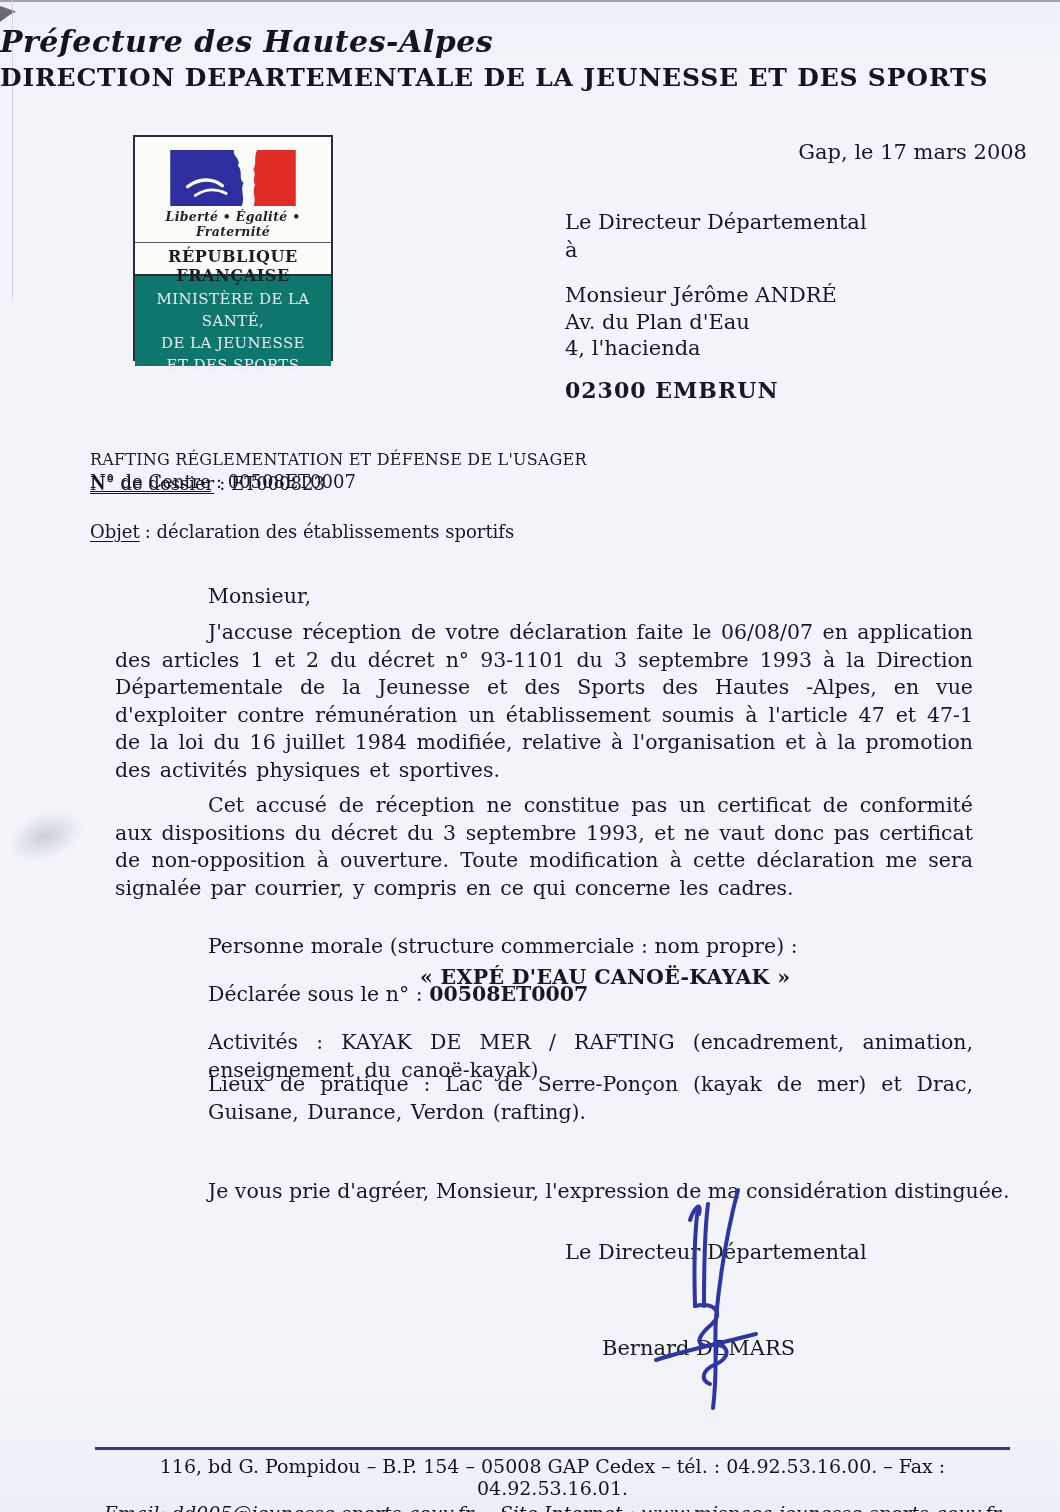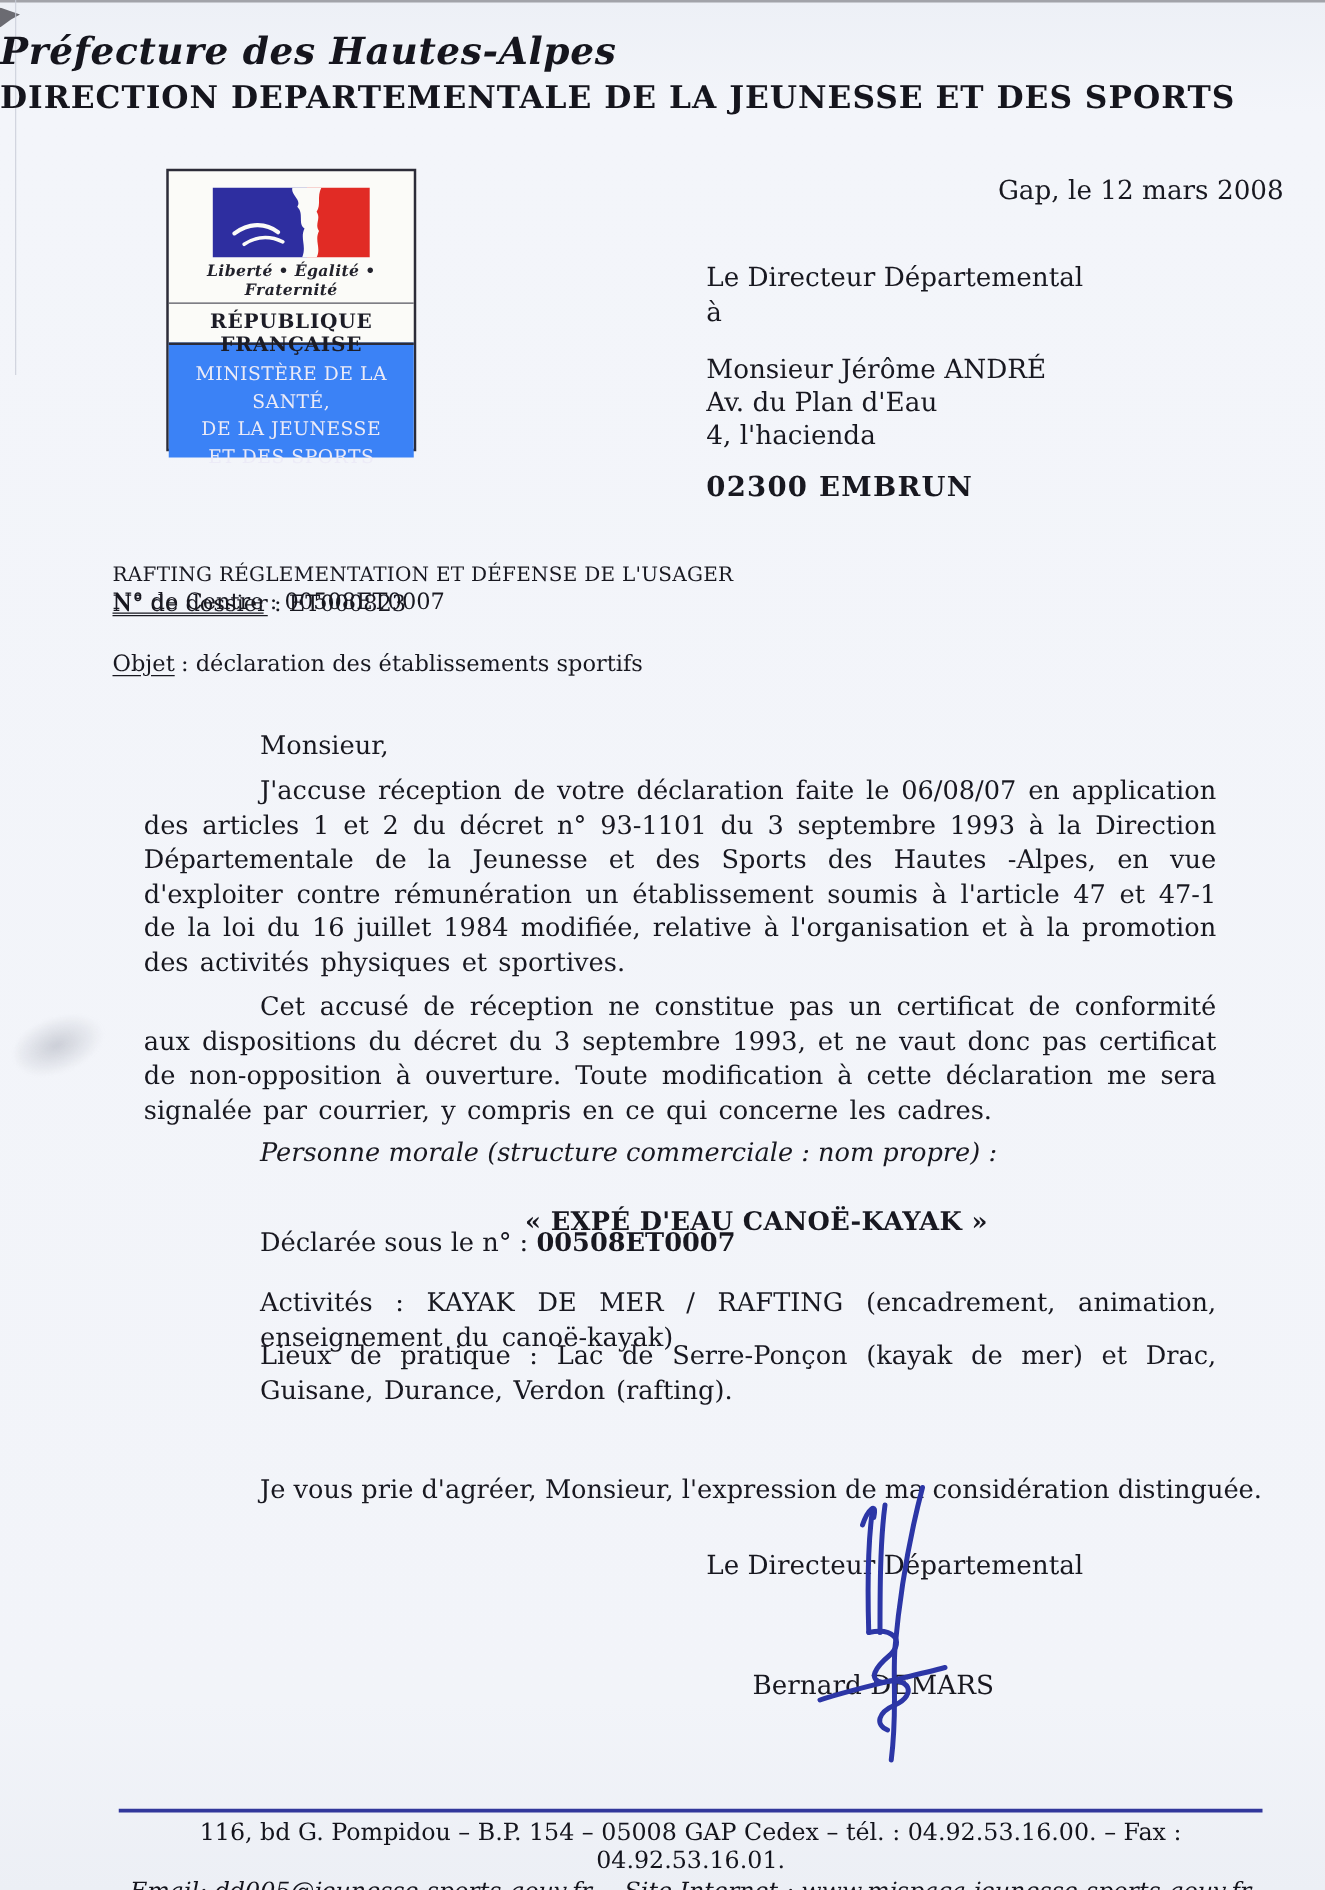--- a/index.html
+++ b/index.html
@@ -20,41 +20,41 @@
   .hdr{position:absolute;top:24px;left:0;width:100%;text-align:left;}
   .hdr-title{font-size:30px;font-weight:bold;font-style:italic;letter-spacing:.5px;color:#15151d;}
   .hdr-sub{font-size:25px;font-weight:bold;letter-spacing:.8px;margin-top:4px;color:#15151d;}
   
   .logo-box{position:absolute;left:133px;top:135px;width:196px;height:222px;border:2px solid #2c2c38;background:#fbfbf8;}
   .logo-top{height:124px;text-align:center;}
   .flag{margin:13px auto 0 auto;display:block;}
   .motto{display:inline-block;font-size:12.5px;font-weight:bold;font-style:italic;color:#22222c;
     border-bottom:1px solid #55555f;padding:0 2px 3px 2px;margin-top:3px;letter-spacing:.3px;}
   .republique{font-size:16px;font-weight:bold;letter-spacing:.6px;margin-top:4px;color:#1c1c26;}
-  .logo-ministry{height:78px;border-top:2px solid #2c2c38;background:#3b82f6;
+  .logo-ministry{height:78px;border-top:2px solid #2c2c38;background:#0f766e;
     color:#ecebf7;text-align:center;font-size:15px;line-height:22px;letter-spacing:.4px;padding-top:12px;}
   
   .date{position:absolute;top:140px;right:33px;font-size:21px;}
   .recip{position:absolute;left:565px;font-size:21px;}
   .r1{top:210px;} .r2{top:238px;} .r3{top:283px;} .r4{top:310px;} .r5{top:336px;}
   .city{position:absolute;left:565px;top:377px;font-size:22px;font-weight:bold;letter-spacing:1px;}
   
   .ref{position:absolute;left:90px;}
   .ref-service{top:450px;font-size:16px;letter-spacing:.2px;}
   .ref-line{font-size:18px;}
   .ref-d{top:473px;} .ref-c{top:471px;} .ref-o{top:521px;}
   .u{text-decoration:underline;text-underline-offset:3px;}
   .ref-val{margin-left:5px;}
   
   .bodytxt{position:absolute;font-size:20.5px;line-height:27.5px;}
   .salut{left:208px;top:583px;}
   .para{left:115px;width:858px;text-align:justify;text-indent:93px;word-spacing:2.5px;}
   .p1{top:619px;}
   .p2{top:792px;}
-  .pm-label{left:208px;top:909px;font-style:italic;}
+  .pm-label{left:208px;top:933px;}
   .pm-value{left:420px;top:964px;font-weight:bold;letter-spacing:.3px;}
   .decl{left:208px;top:981px;}
   .decl b{font-weight:bold;}
   .blk{left:208px;width:765px;text-align:justify;word-spacing:4px;}
   .act{top:1029px;}
   .lieux{top:1071px;word-spacing:2px;}
   .closing{left:208px;top:1178px;}
   
   .sig-title{position:absolute;left:565px;top:1240px;font-size:21px;}
   .sig-name{position:absolute;left:602px;top:1336px;font-size:21px;}
@@ -94,21 +94,21 @@
       <div><span class="motto">Liberté • Égalité • Fraternité</span></div>
       <div class="republique">RÉPUBLIQUE FRANÇAISE</div>
     </div>
     <div class="logo-ministry">
       <div>MINISTÈRE DE LA SANTÉ,</div>
       <div>DE LA JEUNESSE</div>
       <div>ET DES SPORTS</div>
     </div>
   </div>
 
-  <div class="date">Gap, le 12 mars 2008</div>
+  <div class="date">Gap, le 17 mars 2008</div>
 
   <div class="recip r1">Le Directeur Départemental</div>
   <div class="recip r2">à</div>
   <div class="recip r3">Monsieur Jérôme ANDRÉ</div>
   <div class="recip r4">Av. du Plan d'Eau</div>
   <div class="recip r5">4, l'hacienda</div>
   <div class="city">02300 EMBRUN</div>
 
   <div class="ref ref-service">RAFTING RÉGLEMENTATION ET DÉFENSE DE L'USAGER</div>
   <div class="ref ref-line ref-d">

